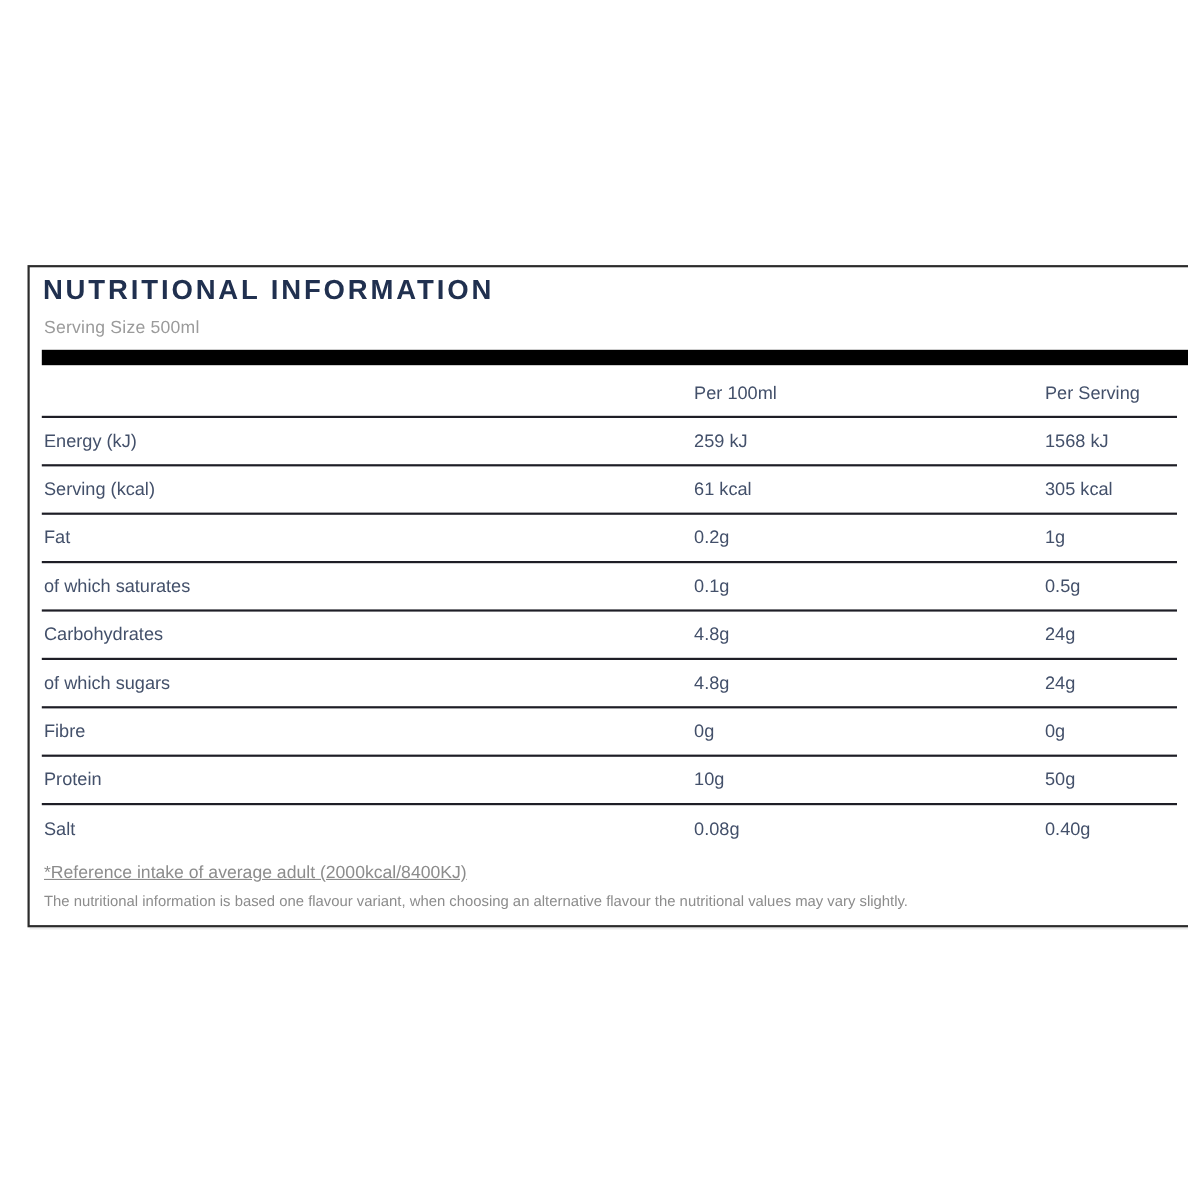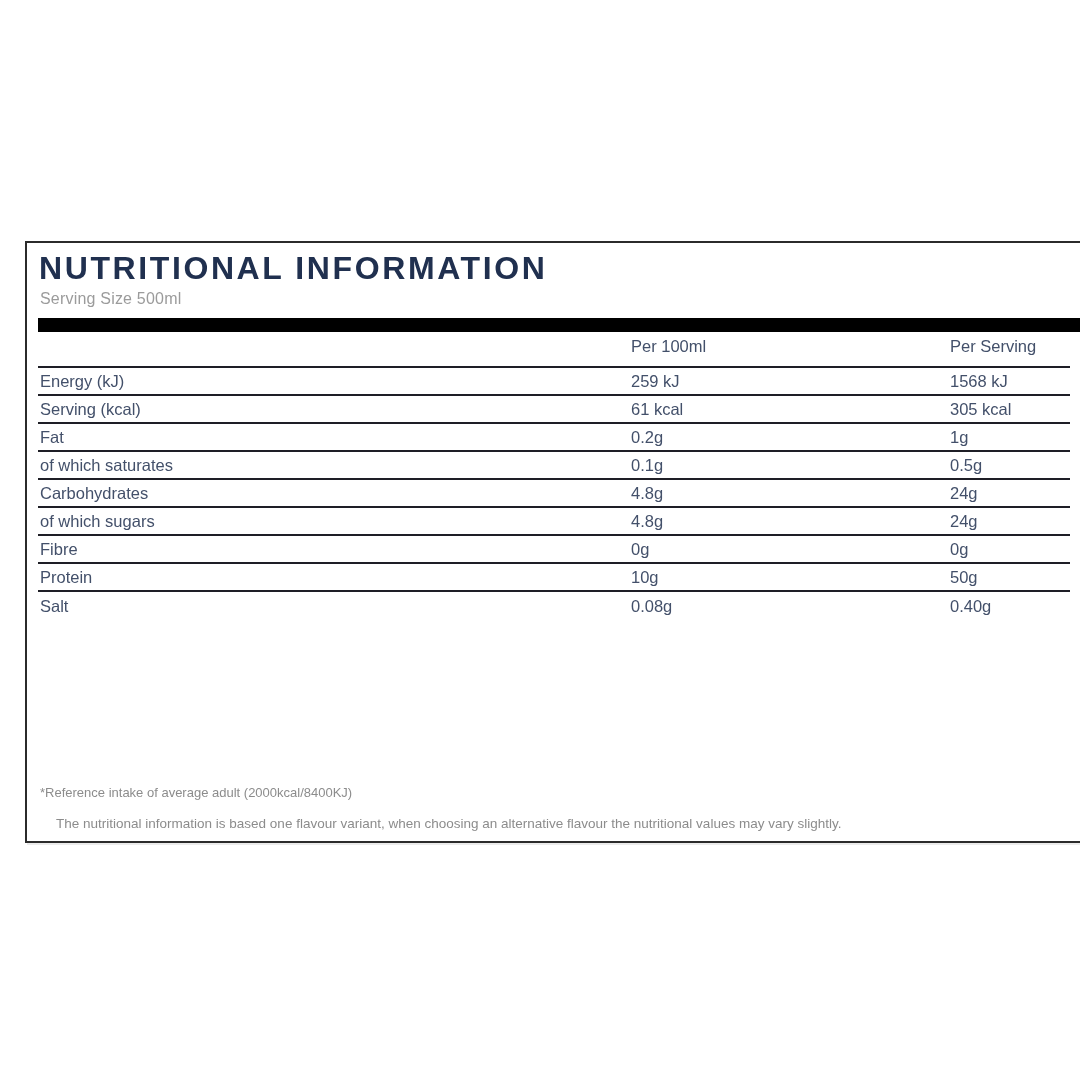--- a/index.html
+++ b/index.html
@@ -20,21 +20,21 @@
     box-sizing: border-box;
     border: 2px solid #2b2b2b;
     background: #ffffff;
     box-shadow: 2px 2px 0 rgba(0,0,0,0.08);
   }
   .card-title {
     position: absolute;
     left: 12px;
     top: 7px;
     margin: 0;
-    font-size: 32px;
+    font-size: 25px;
     font-weight: 700;
     letter-spacing: 2.6px;
     color: #20304f;
     white-space: nowrap;
   }
   .serving-size {
     position: absolute;
     left: 13px;
     top: 47px;
     font-size: 16px;
@@ -53,40 +53,40 @@
     position: absolute;
     left: 11px;
     top: 89px;
     width: 1032px;
   }
   .t-row {
     display: grid;
     grid-template-columns: 591px 319px 1fr;
     align-items: center;
     box-sizing: border-box;
-    height: 28px;
+    height: 44px;
     border-bottom: 2px solid #1e1e26;
     color: #43506a;
     font-size: 16.5px;
   }
   .t-row.header {
-    height: 36px;
+    height: 48px;
     align-items: end;
   }
   .t-row.header .cell { padding-bottom: 10px; }
   .t-row.no-rule { border-bottom: none; }
   .cell { padding-left: 2px; white-space: nowrap; }
   .footnotes {
     position: absolute;
     left: 13px;
     top: 542px;
     color: #8c8c8c;
   }
-  .footnote-1 { font-size: 13px; margin: 0 0 9px 0; }
-  .footnote-2 { font-size: 13.5px; margin: 16px; }
+  .footnote-1 { font-size: 16px; margin: 0 0 9px 0; text-decoration: underline; }
+  .footnote-2 { font-size: 13.5px; margin: 0; }
 </style>
 </head>
 <body>
 
 <div class="card">
 
   <h1 class="card-title">NUTRITIONAL INFORMATION</h1>
 
   <div class="serving-size">Serving Size 500ml</div>
 

